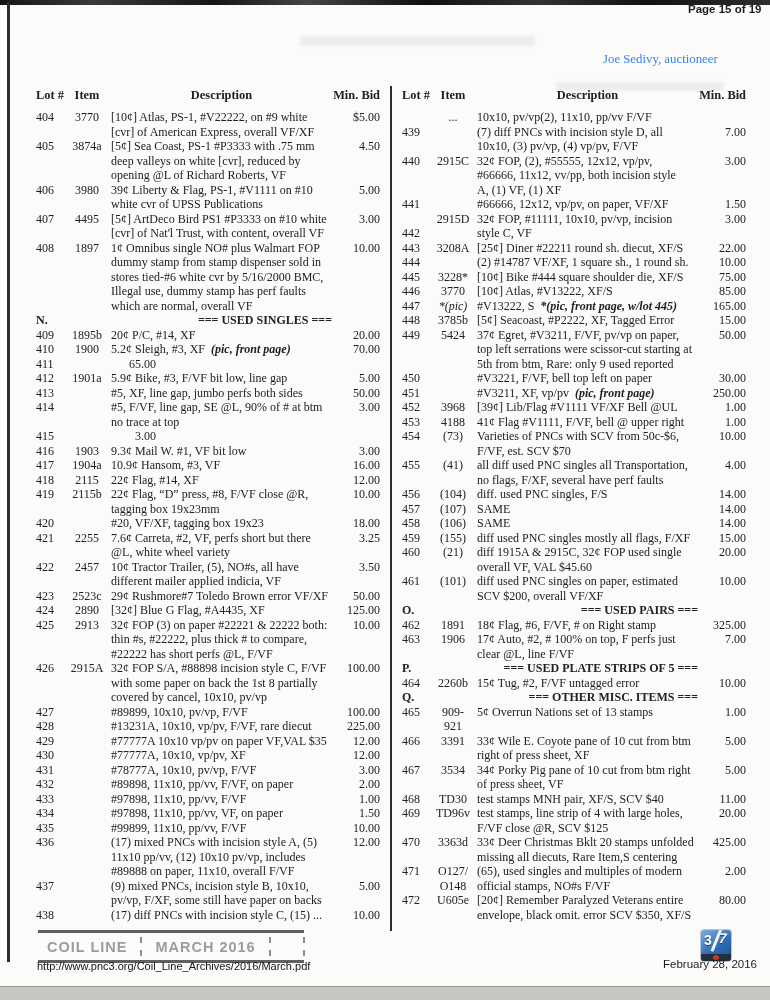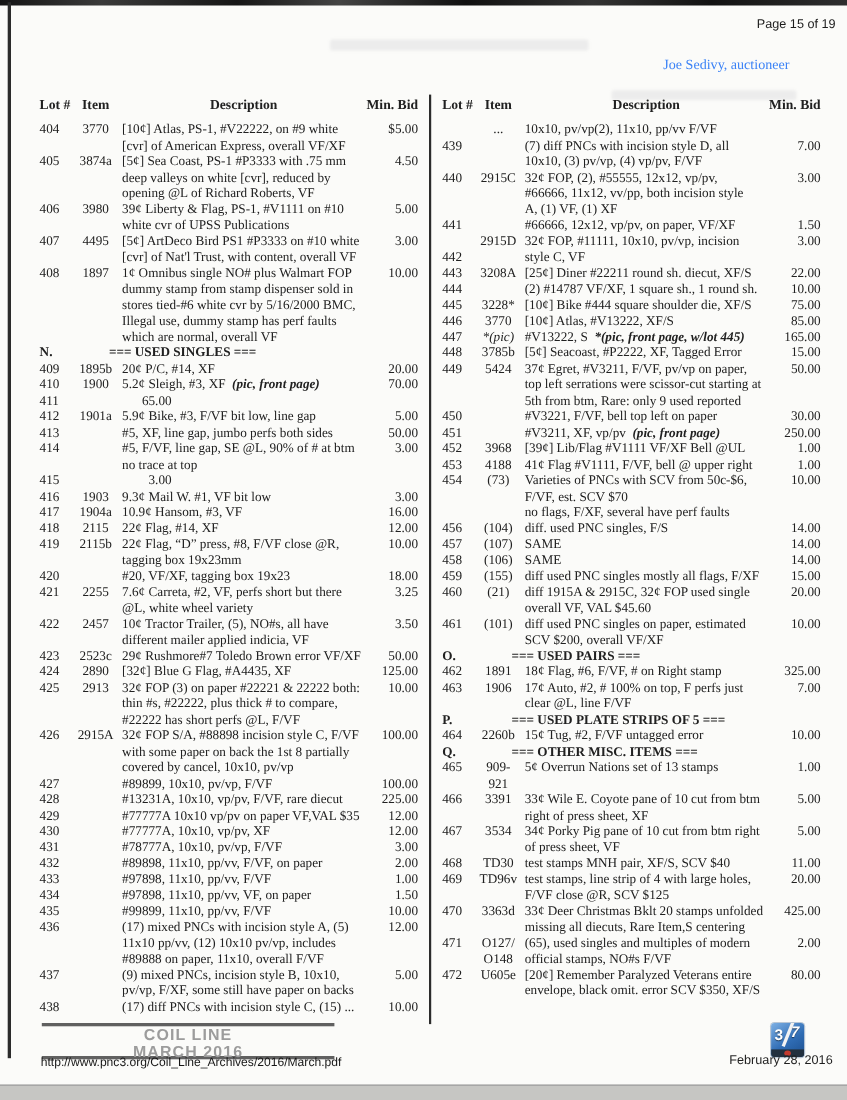--- a/index.html
+++ b/index.html
@@ -7,49 +7,49 @@
         font-family:"Liberation Serif","DejaVu Serif",serif;color:#212121;}
   
   .top-edge{position:absolute;left:0;top:0;width:770px;height:5px;
     background:linear-gradient(90deg,#141414 0%,#3a3a3a 12%,#161616 28%,#444 40%,#101010 55%,#333 70%,#121212 84%,#2e2e2e 100%);}
   .left-edge{position:absolute;left:7px;top:2px;width:3px;height:960px;background:#2b2b2b;}
   .bottom-band{position:absolute;left:0;top:986px;width:770px;height:14px;background:#c6c6c3;border-top:1px solid #99999a;}
   .ghost{position:absolute;background:rgba(110,110,125,0.10);filter:blur(1.6px);border-radius:2px;}
   .g1{left:300px;top:36px;width:235px;height:10px;}
   .g2{left:556px;top:82px;width:168px;height:9px;}
   
-  .page-label{position:absolute;left:688px;top:16px;font-family:"Liberation Sans","DejaVu Sans",sans-serif;
-    font-size:11.5px;color:#1d1d1d;white-space:nowrap;}
+  .page-label{position:absolute;left:688px;top:3px;font-family:"Liberation Sans","DejaVu Sans",sans-serif;
+    font-size:11.5px;color:#1d1d1d;white-space:nowrap;font-weight:bold;}
   .title{position:absolute;left:0;top:42px;width:600px;text-align:center;font-weight:bold;
     font-size:20.5px;letter-spacing:.2px;color:#171717;white-space:nowrap;}
   .title sup{font-size:12px;vertical-align:7px;}
   .auctioneer{position:absolute;left:603px;top:52px;font-size:12.8px;color:#3b82f6;white-space:nowrap;}
   
   .hdr{position:absolute;top:88px;display:flex;font-weight:bold;font-size:12.4px;height:15px;line-height:15px;}
   .hdr-left{left:36px;width:344px;}
   .hdr-right{left:402px;width:344px;}
   .divider{position:absolute;left:390px;top:86px;width:2px;height:845px;background:#2c2c2c;}
   
   .col{position:absolute;top:110px;width:344px;font-size:12px;}
   .col-left{left:36px;}
   .col-right{left:402px;}
   .ln{display:flex;height:14.5px;line-height:14.6px;white-space:nowrap;}
   .c-lot{width:30px;flex:none;}
   .c-item{width:42px;flex:none;text-align:center;}
   .c-desc{flex:1;padding-left:3px;overflow:visible;}
   .c-bid{width:48px;flex:none;text-align:right;}
   .sec{font-weight:bold;}
-  .sec .c-desc{margin-left:-12px;}
+  .sec .c-desc{margin-left:-12px;text-align:right;}
   .s-bi{font-weight:bold;font-style:italic;margin-left:6px;}
   .s-i{font-style:italic;font-weight:normal;}
   
   .stamp{position:absolute;left:38px;top:930px;width:266px;height:27px;
     border-top:3px solid rgba(70,70,70,.85);border-bottom:3px solid rgba(60,60,60,.8);
     display:flex;align-items:center;font-family:"Liberation Sans","DejaVu Sans",sans-serif;
-    font-weight:bold;font-size:14.5px;letter-spacing:1px;color:#9c9c9c;white-space:nowrap;flex-direction:column;}
+    font-weight:bold;font-size:14.5px;letter-spacing:1px;color:#9c9c9c;white-space:nowrap;}
   .stamp .txt{padding:0 9px;}
   .tick{height:70%;border-left:2px dashed #8f8f8f;margin:0 4px;}
   .url{position:absolute;left:37px;top:960px;font-family:"Liberation Sans","DejaVu Sans",sans-serif;
     font-size:11px;color:#161616;white-space:nowrap;}
   .date{position:absolute;left:655px;top:958px;width:102px;text-align:right;
     font-family:"Liberation Sans","DejaVu Sans",sans-serif;font-size:11.5px;color:#1e1e1e;white-space:nowrap;}
   .page-icon{position:absolute;left:701px;top:930px;width:30px;height:31px;border-radius:3px;
     background:linear-gradient(145deg,#7db0e4 0%,#2f6cb4 55%,#1c4f8e 100%);
     box-shadow:0 0 0 1px #b9c6d4;overflow:hidden;
     font-family:"Liberation Sans","DejaVu Sans",sans-serif;}
@@ -563,20 +563,26 @@
         <span class="c-desc">Varieties of PNCs with SCV from 50c-$6,</span>
         <span class="c-bid">10.00</span>
       </div>
       <div class="ln">
         <span class="c-lot"></span>
         <span class="c-item"></span>
         <span class="c-desc">F/VF, est. SCV $70</span>
         <span class="c-bid"></span>
       </div>
       <div class="ln">
+        <span class="c-lot">455</span>
+        <span class="c-item">(41)</span>
+        <span class="c-desc">all diff used PNC singles all Transportation,</span>
+        <span class="c-bid">4.00</span>
+      </div>
+      <div class="ln">
         <span class="c-lot"></span>
         <span class="c-item"></span>
         <span class="c-desc">no flags, F/XF, several have perf faults</span>
         <span class="c-bid"></span>
       </div>
       <div class="ln">
         <span class="c-lot">456</span>
         <span class="c-item">(104)</span>
         <span class="c-desc">diff. used PNC singles, F/S</span>
         <span class="c-bid">14.00</span>

